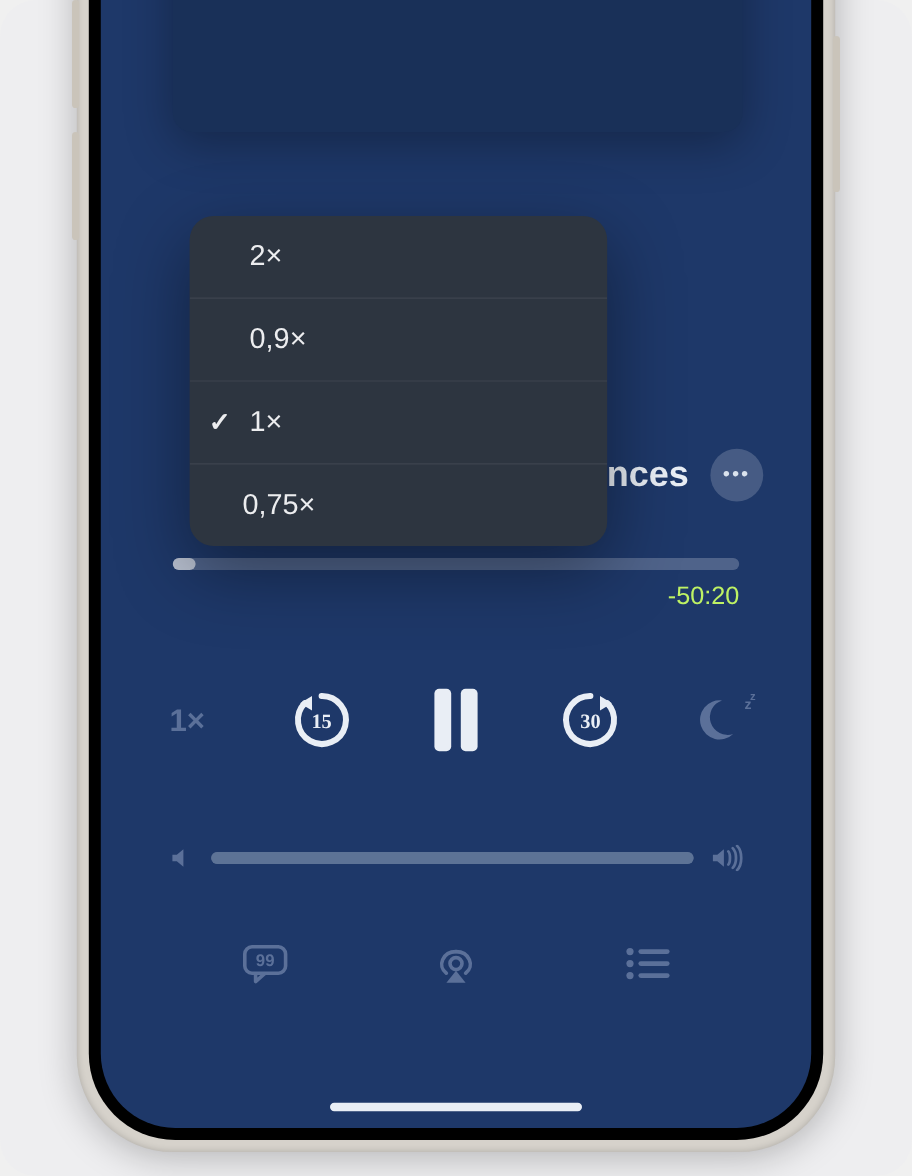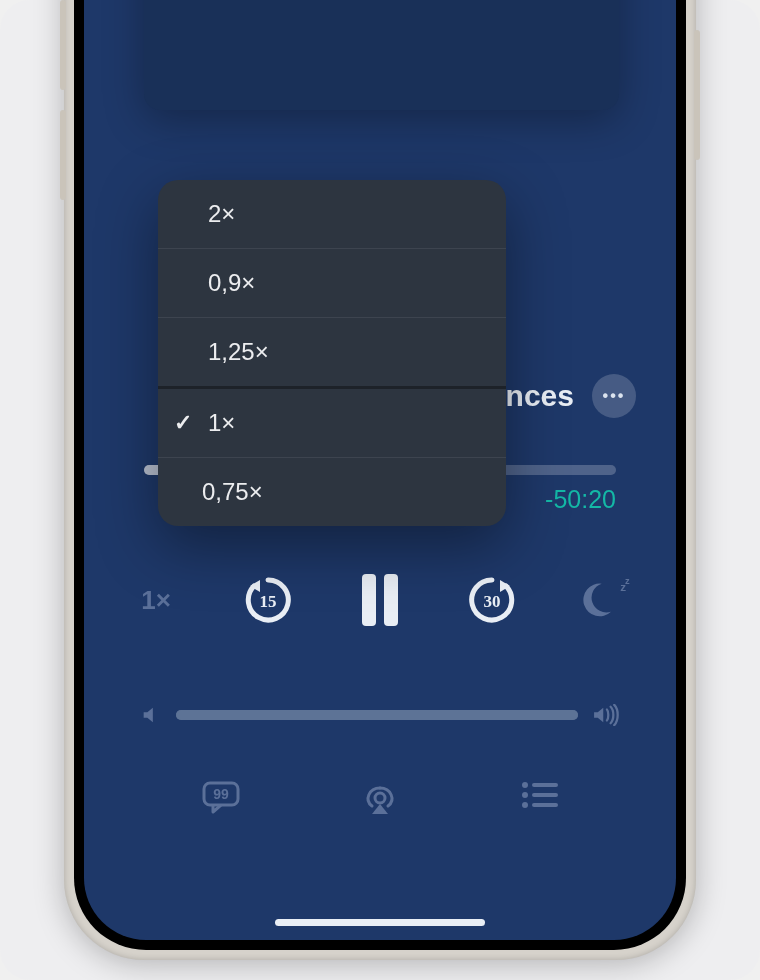--- a/index.html
+++ b/index.html
@@ -82,21 +82,21 @@
     position: relative;
   }
   .progress-fill {
     position: absolute; left:0; top:0; bottom:0;
     width: 4%;
     background: rgba(255,255,255,0.6);
     border-radius: 8px;
   }
   .time-remain {
     position:absolute; right:0; top:20px;
-    color: #14b8a6; font-size: 25px; font-variant-numeric: tabular-nums;
+    color: #bef264; font-size: 21px; font-variant-numeric: tabular-nums;
   }
 
   .controls {
     position:absolute;
     top: 692px; left: 44px; right: 44px;
     display:flex; align-items:center; justify-content:space-between;
   }
   .ctrl {
     color: rgba(233,238,245,0.9);
     display:flex; align-items:center; justify-content:center;
@@ -133,21 +133,21 @@
     position:absolute; left:0; top:0; bottom:0; width:100%;
     background: #5d7396; border-radius:8px;
   }
 
   .bottom-row {
     position:absolute;
     top: 900px; left: 0; right:0;
     display:flex; align-items:center; justify-content:space-evenly;
     color:#5b7099;
   }
-  .bottom-btn { width: 46px; height: 46px; display:flex; justify-content:center;}
+  .bottom-btn { width: 46px; height: 46px; display:flex; align-items:center; justify-content:center;}
 
   .home-bar {
     position:absolute;
     bottom: 14px; left: 50%; transform: translateX(-50%);
     width: 210px; height: 7px; background:#e9eef5; border-radius: 6px;
   }
 
   .speed-menu {
     position:absolute;
     top: 300px;
@@ -279,23 +279,20 @@
           </div>
         </div>
 
         <div class="speed-menu">
           <div class="speed-item">
             <span>2×</span>
           </div>
           <div class="speed-item">
             <span>0,9×</span>
           </div>
-          <div class="speed-item last-group">
-            <span>1,25×</span>
-          </div>
           <div class="speed-item">
             <span class="check">✓</span>
             <span>1×</span>
           </div>
           <div class="speed-item">
             <span>0,75×</span>
           </div>
         </div>
 
         <div class="home-bar"></div>

